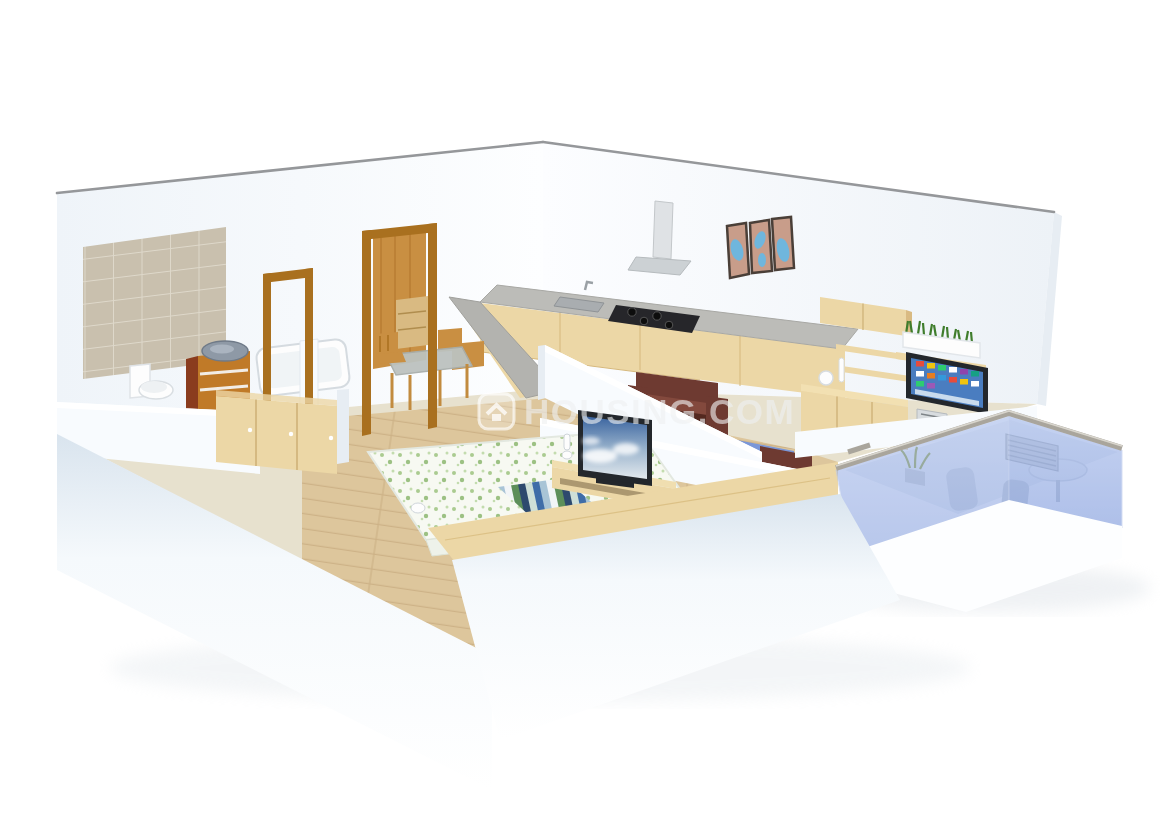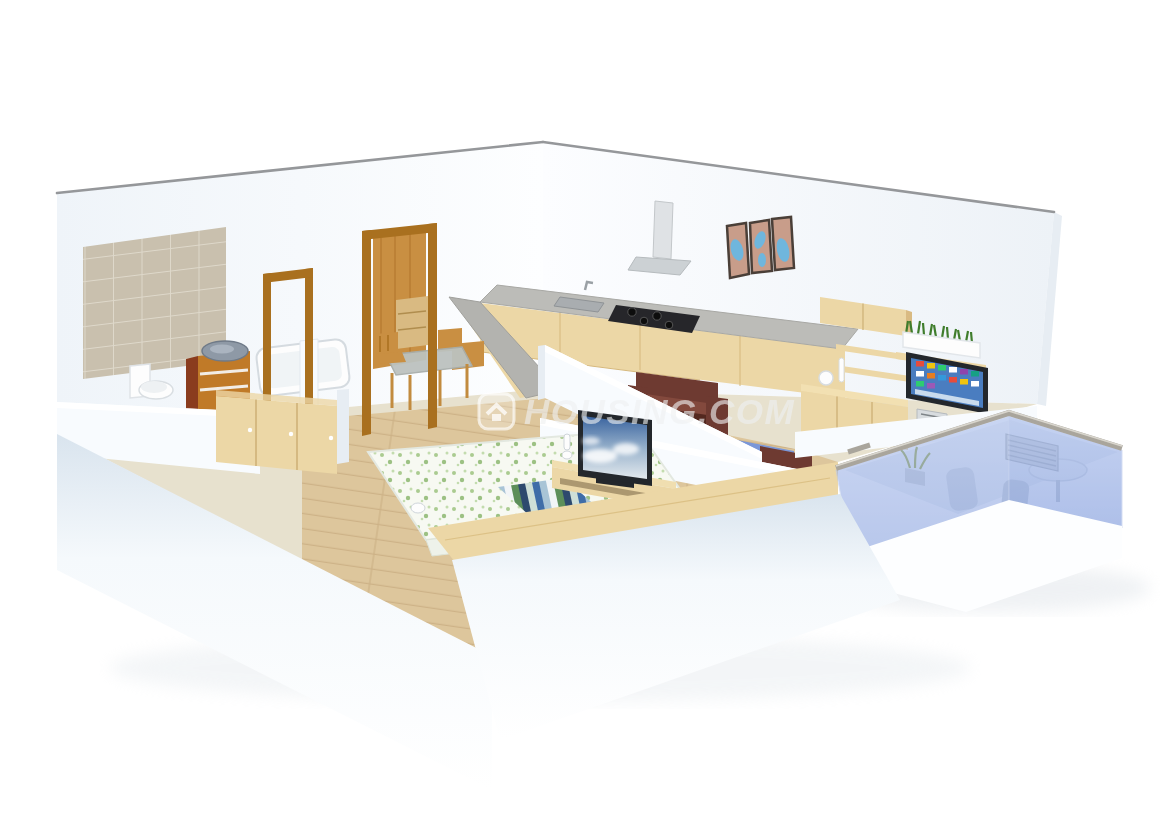--- a/index.html
+++ b/index.html
@@ -1,17 +1,17 @@
 <!DOCTYPE html>
 <html style="--background: #ffffff; --wall-white: #f8fbfe; --wall-shade: #e7edf3; --wall-cap: #95979a; --tile-beige: #c9c0ae; --tile-grout: #ded8ca; --floor-beige: #e7e1ce; --floor-wood: #ddc69c; --wood-light: #ecd7a6; --wood-mid: #d9ba82; --wood-door: #c98f42; --wood-door-dark: #a9701f; --counter-gray: #bcbcb8; --stove-black: #26262a; --steel-gray: #cdd2d6; --leather-brown: #6e3a31; --leather-dark: #53281f; --sofa-blue: #7b97d8; --glass-blue: #8fa9e3; --rail-gray: #a9a59c; --plant-green: #3f7d2c; --tv-frame: #23272c; --tv-screen-blue: #4a7dc0; --art-frame: #4a3f38; --art-salmon: #c89d8a; --art-blue: #6fb6dd; --ceramic-white: #fdfdfd; --watermark-white: #eff1f2;"><head>
 <meta charset="utf-8">
 <style>
   html,body{margin:0;padding:0;background:#fff;}
   .stage{position:relative;width:1160px;height:821px;background:var(--background,#fff);overflow:hidden;
-         font-family:"Liberation Sans", sans-serif;font-style:italic;}
+         font-family:"Liberation Sans", sans-serif;}
   svg{position:absolute;left:0;top:0;}
   .wall{fill:var(--wall-white)}
   .wallS{fill:var(--wall-shade)}
   .beige{fill:var(--floor-beige)}
   .wood{fill:var(--wood-light)}
   .woodM{fill:var(--wood-mid)}
   .door{fill:var(--wood-door)}
   .doorD{fill:var(--wood-door-dark)}
   .cnt{fill:var(--counter-gray)}
   .blk{fill:var(--stove-black)}

